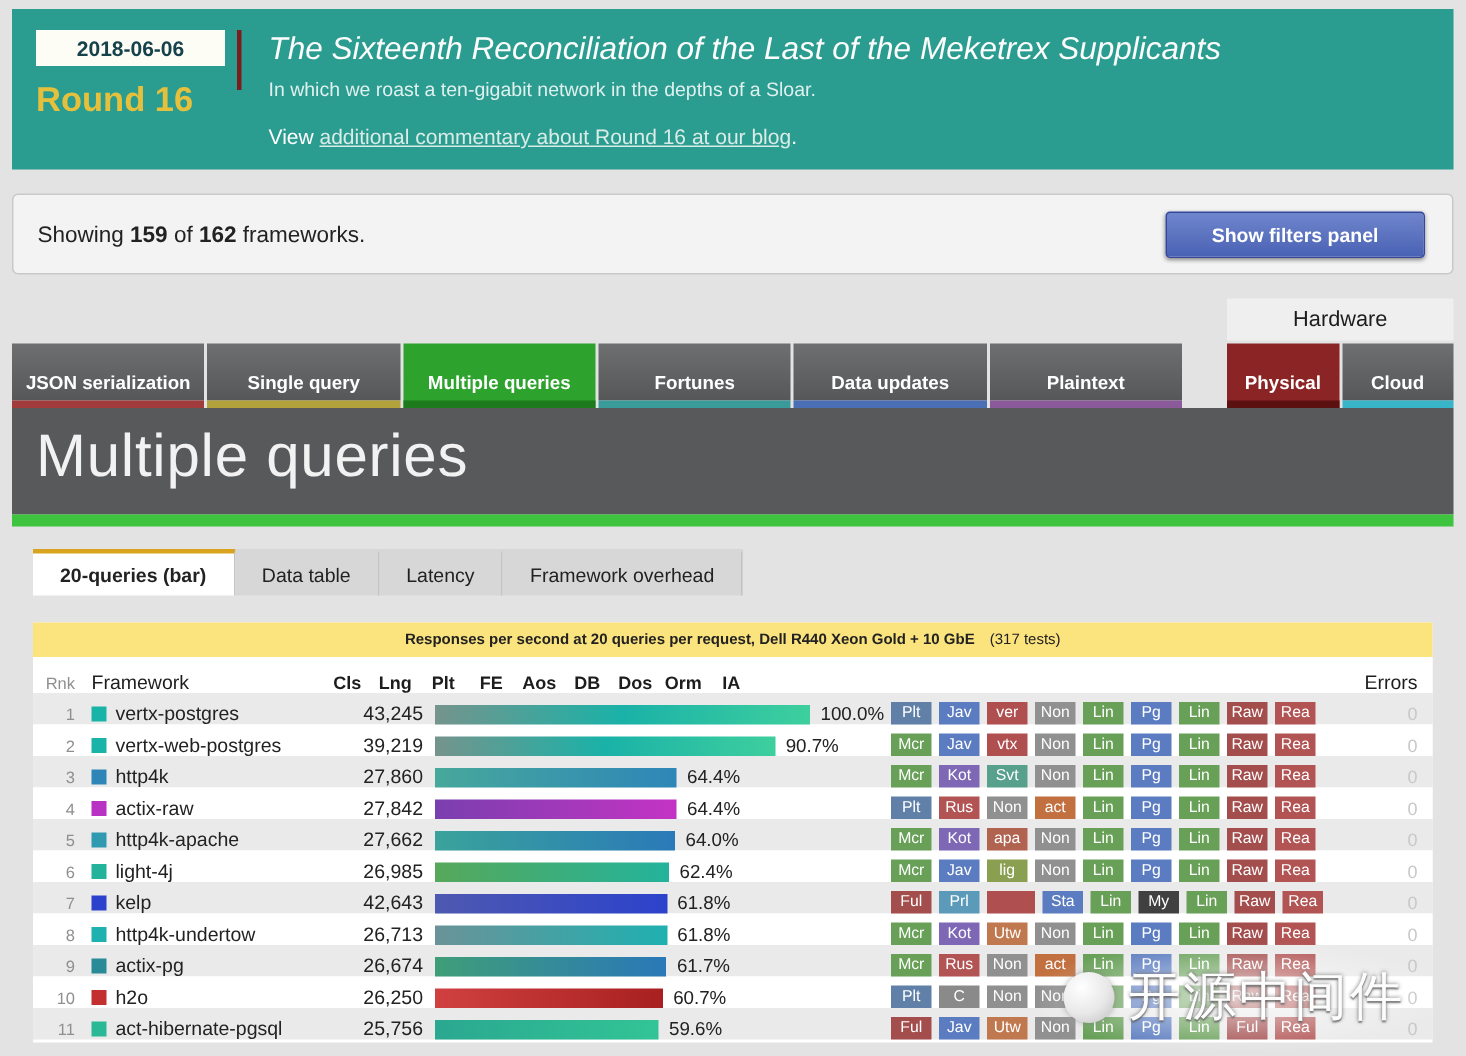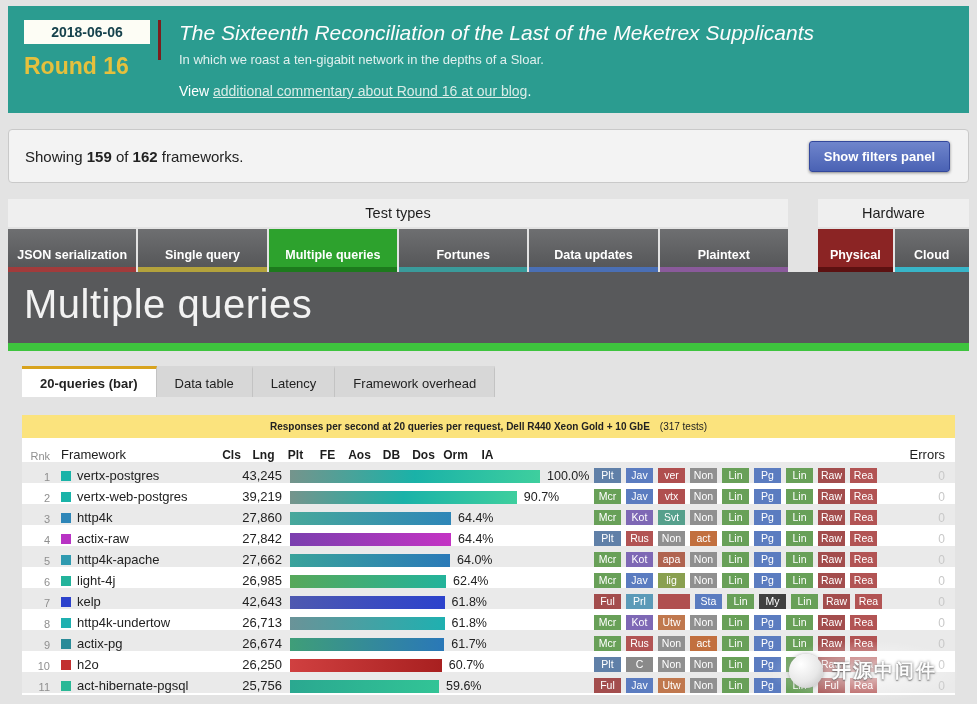--- a/index.html
+++ b/index.html
@@ -21,21 +21,21 @@
   .mast-title { font-style:italic; font-size:21px; color:#fcfcfc; margin:1px 0 7px; }
   .mast-sub { font-size:13px; color:rgba(255,255,255,.85); margin-bottom:16px; }
   .mast-view { font-size:14px; color:#fff; }
   .mast-view a { color:#d9ece7; }
 
   
   .filters { margin-top:16px; background:#f3f3f3; border:1px solid #c9c9c9; border-radius:4px;
     padding:0 18px 0 16px; height:54px; display:flex; align-items:center; justify-content:space-between; }
   .filters .txt { font-size:15px; }
   .btn-filters { background:linear-gradient(#6f85cc,#4a62b4); border:1px solid #33489c; color:#fff;
-    font-weight:bold; font-size:13px; padding:7px 14px; border-radius:3px; box-shadow:0 1px 3px rgba(0,0,0,.45);
+    font-weight:bold; font-size:13px; padding:7px 30px; border-radius:3px; box-shadow:0 1px 3px rgba(0,0,0,.45);
     font-family:inherit; cursor:pointer;text-align:center; }
 
   
   .tabzone { margin-top:16px; display:flex; justify-content:space-between; align-items:flex-end; }
   .tgroup-test { width:780px; }
   .tgroup-hw { width:151px; }
   .tgroup-label { text-align:center; background:#efefef; font-size:14.5px; padding:6px 0; color:#1d1d1d; }
   .tabrow { display:flex; gap:2px; margin-top:2px; }
   .tab { flex:1; text-align:center; color:#fff; font-size:12.5px; font-weight:bold;
     padding:19px 2px 5px; background:linear-gradient(#6e6f71,#565759); border-bottom:5px solid #888; }
@@ -77,21 +77,21 @@
     text-align:center; overflow:hidden; flex:none; }
   .err-val { color:#c8c8c8; font-size:12px; }
 
   
   .watermark { position:absolute; right:20px; bottom:4px; display:flex; align-items:center;
     padding:12px 20px 12px 16px; pointer-events:none;
     background:radial-gradient(ellipse at center, rgba(255,255,255,.72) 0%, rgba(255,255,255,0) 75%); }
   .wm-logo { width:34px; height:34px; border-radius:50%; margin-right:9px;
     background:radial-gradient(circle at 35% 30%, #ffffff 0%, #e8e8e8 55%, #bdbdbd 100%);
     box-shadow:0 0 4px rgba(120,120,120,.6); }
-  .wm-text { font-size:19px; font-weight:bold; color:#fdfdfd; letter-spacing:2px;
+  .wm-text { font-size:35px; font-weight:normal; color:#fdfdfd; letter-spacing:2px;
     text-shadow:0 0 3px rgba(110,110,110,.95), 0 1px 1px rgba(90,90,90,.7); }
 </style>
 </head>
 <body>
 
 <div class="page">
 
   <div class="masthead">
     <div class="mast-left">
       <div class="date-badge">2018-06-06</div>
@@ -105,21 +105,20 @@
     </div>
   </div>
 
   <div class="filters">
     <div class="txt"><span>Showing </span><b>159</b><span> of </span><b>162</b><span> frameworks.</span></div>
     <button class="btn-filters">Show filters panel</button>
   </div>
 
   <div class="tabzone">
     <div class="tgroup-test">
-      <div class="tgroup-label">Test types</div>
       <div class="tabrow">
           <div class="tab" style="border-bottom-color: rgb(162, 59, 59);">JSON serialization</div>
           <div class="tab" style="border-bottom-color: rgb(179, 162, 60);">Single query</div>
           <div class="tab selected" style="border-bottom-color: rgb(29, 122, 29); background: rgb(45, 162, 45);">Multiple queries</div>
           <div class="tab" style="border-bottom-color: rgb(58, 155, 155);">Fortunes</div>
           <div class="tab" style="border-bottom-color: rgb(74, 111, 181);">Data updates</div>
           <div class="tab" style="border-bottom-color: rgb(138, 90, 155);">Plaintext</div>
         </div>
     </div>
     <div class="tgroup-hw">

